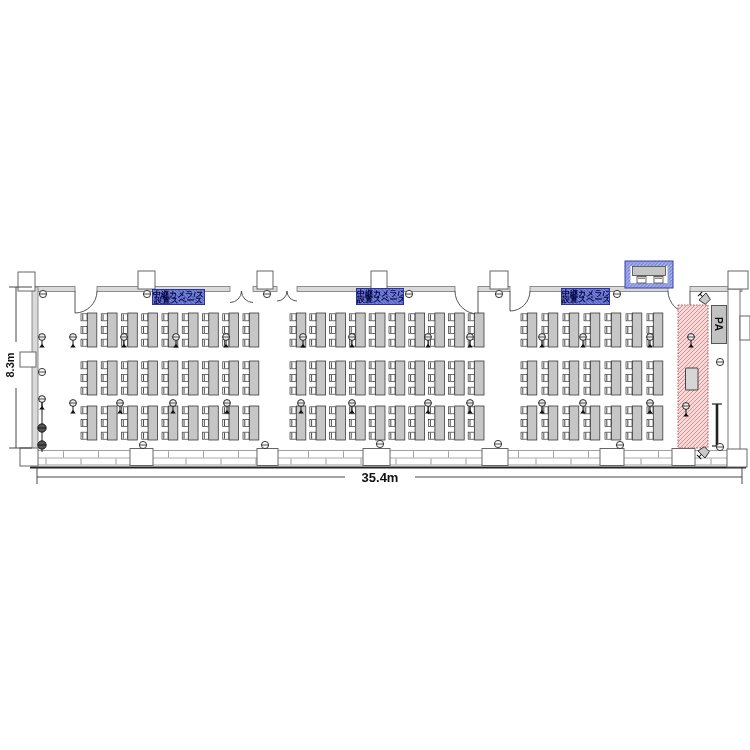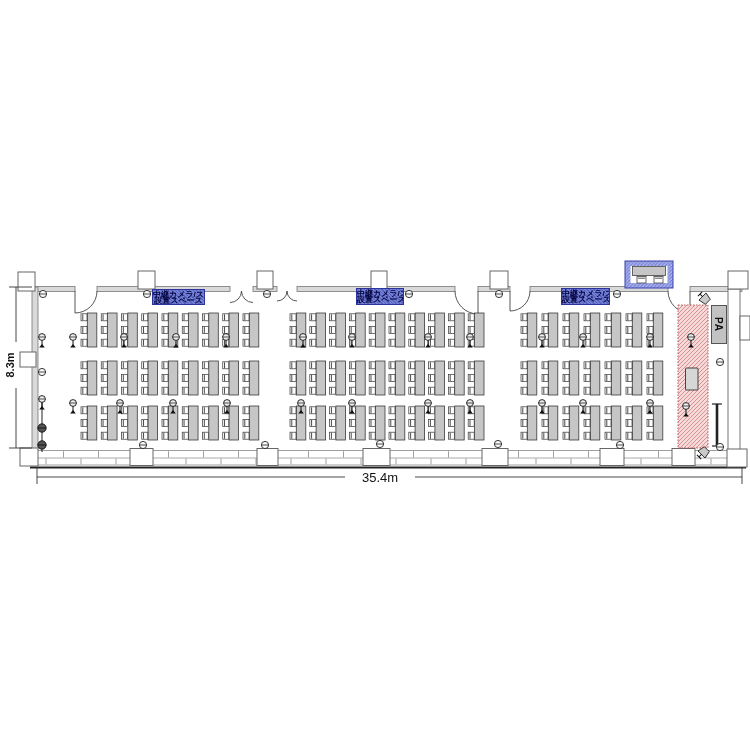--- a/index.html
+++ b/index.html
@@ -8,21 +8,21 @@
   svg{position:absolute;left:0;top:0;}
   .overlay{position:absolute;box-sizing:border-box;}
   .zone{background-color:#7381d8;
         background-image:repeating-linear-gradient(45deg, rgba(15,20,110,.28) 0 1px, transparent 1px 2.5px);
         border:1px solid #2c339e;color:#04043f;overflow:hidden;}
   .zone-inner{width:200%;transform:scale(.5);transform-origin:0 0;text-align:center;
               font-weight:bold;line-height:13px;padding-top:1px;}
   .zone-inner span{display:block;white-space:nowrap;}
   .pa{background:#c2c2c2;border:1px solid #555;display:flex;align-items:center;justify-content:center;}
   .pa span{transform:rotate(90deg);font-size:10px;font-weight:bold;color:#111;letter-spacing:1px;}
-  .dimh{font-size:13px;font-weight:normal;color:#111;background:#fff;text-align:center;line-height:15px;}
+  .dimh{font-size:13px;font-weight:bold;color:#111;background:#fff;text-align:center;line-height:15px;}
   .dimv{font-size:11px;font-weight:bold;color:#111;background:#fff;text-align:center;line-height:13px;
         transform:rotate(-90deg);}
 </style>
 </head>
 <body>
 
 <div class="canvas">
 
   <svg id="plan" width="750" height="750" viewBox="0 0 750 750">
     <defs>

